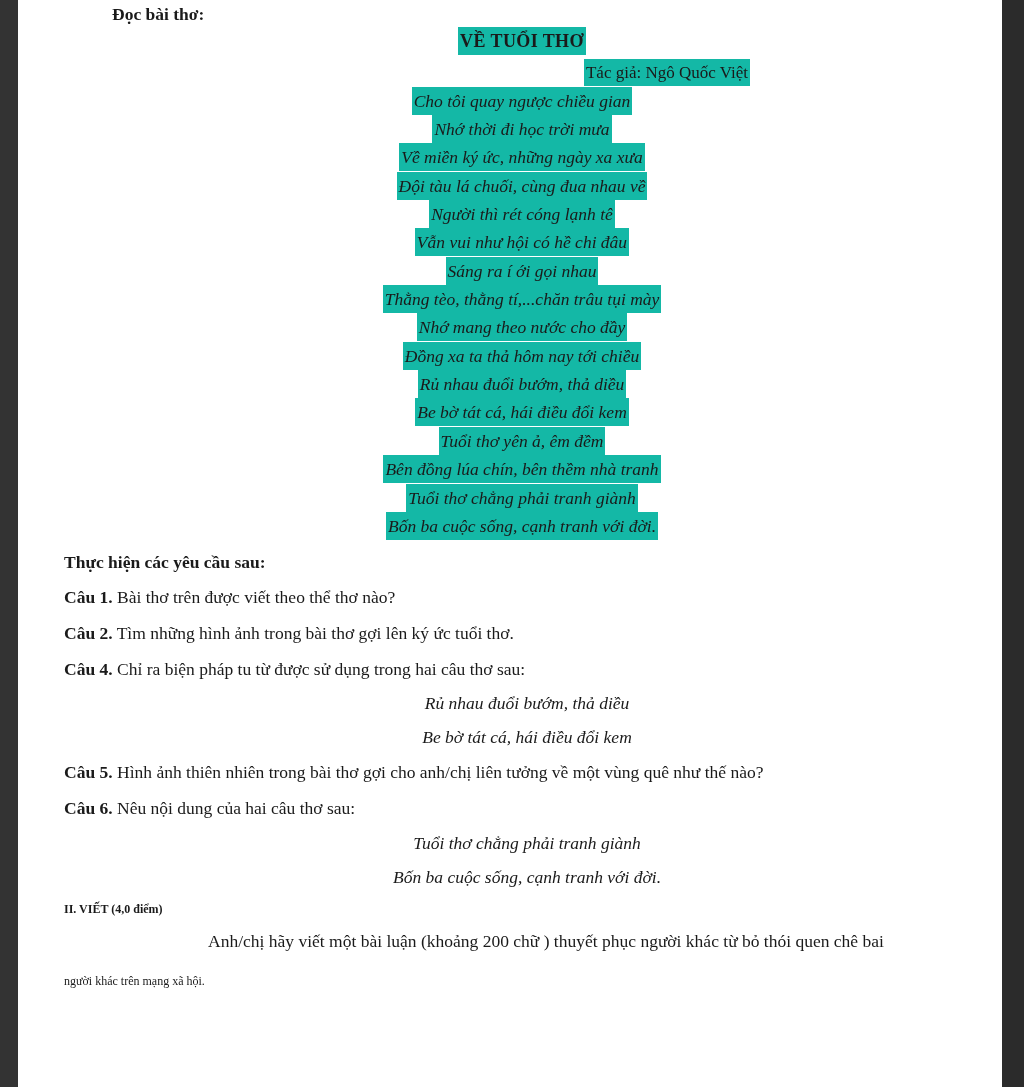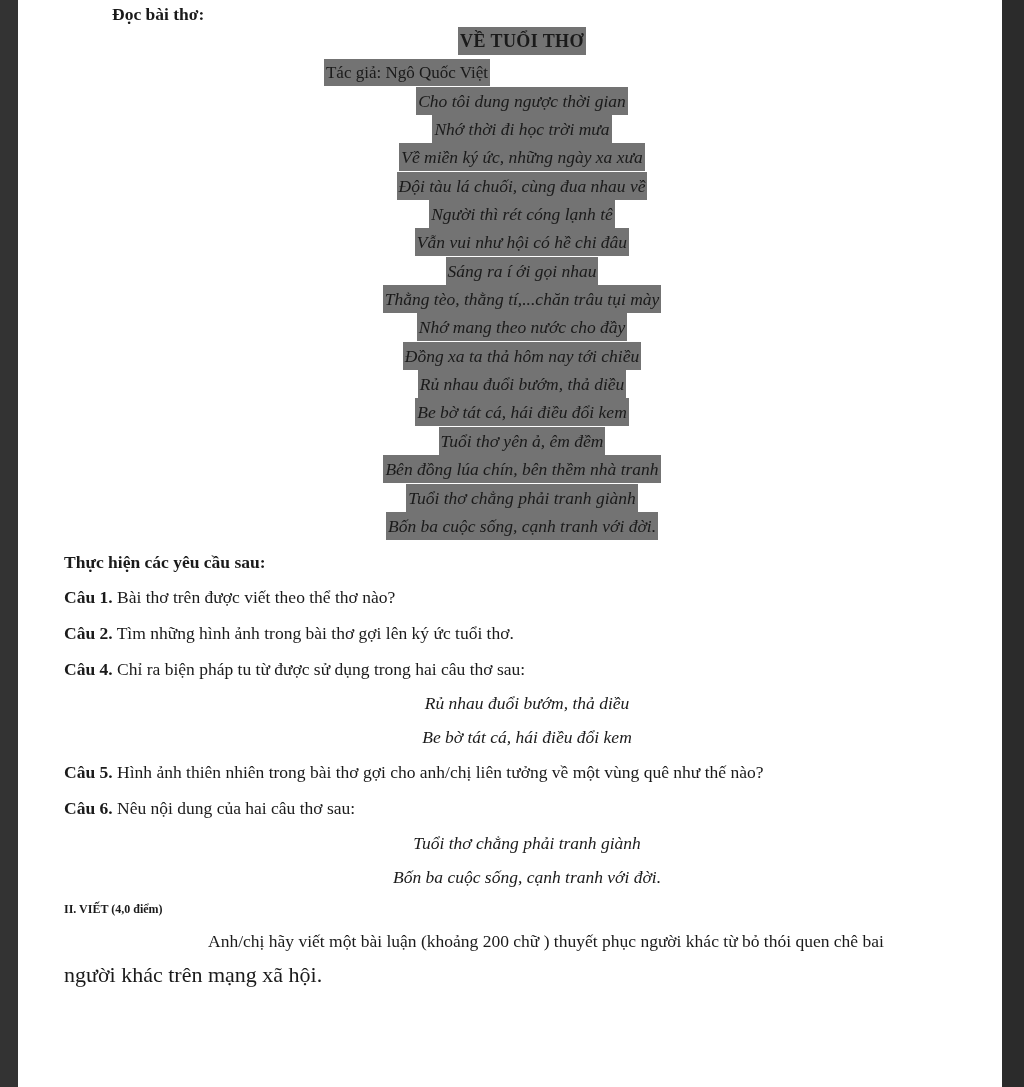--- a/index.html
+++ b/index.html
@@ -48,31 +48,32 @@
     margin: 0 auto;
     width: 100%;
   }
   .poem .line {
     font-style: italic;
     font-size: 17.5px;
     line-height: 1.62;
     white-space: nowrap;
   }
   .poem .line span.hl {
-    background: #737373;
+    background: #14b8a6;
     padding: 4px 2px;
   }
   .poem .title span.hl {
     font-style: normal;
     font-weight: bold;
     font-variant: small-caps;
     letter-spacing: .4px;
     font-size: 18px;
   }
   .poem .author {
+    text-align: right;
     padding-right: 230px;
   }
   .poem .author span.hl {
     font-style: normal;
     font-size: 17px;
   }
   .poem .title {
     text-align: center;
     margin-bottom: 2px;
   }
@@ -100,39 +101,39 @@
     margin-top: 14px;
   }
   .para {
     font-size: 17.5px;
     margin-top: 12px;
     line-height: 1.45;
     text-indent: 48px;
     text-align: center;
   }
   .para2 {
-    font-size: 22px;
-    margin-top: 5px;
+    font-size: 12px;
+    margin-top: 19px;
     line-height: 1.45;
   }
 </style>
 </head>
 <body>
 
 <div class="rail-left"></div>
 <div class="rail-right"></div>
 
 <div class="page">
 
   <div class="intro">Đọc bài thơ:</div>
 
   <div class="poem">
     <div class="line title"><span class="hl">VỀ TUỔI THƠ</span></div>
     <div class="line author"><span class="hl">Tác giả: Ngô Quốc Việt</span></div>
-    <div class="line"><span class="hl">Cho tôi dung ngược thời gian</span></div>
+    <div class="line"><span class="hl">Cho tôi quay ngược chiều gian</span></div>
     <div class="line"><span class="hl">Nhớ thời đi học trời mưa</span></div>
     <div class="line"><span class="hl">Về miền ký ức, những ngày xa xưa</span></div>
     <div class="line"><span class="hl">Đội tàu lá chuối, cùng đua nhau về</span></div>
     <div class="line"><span class="hl">Người thì rét cóng lạnh tê</span></div>
     <div class="line"><span class="hl">Vẫn vui như hội có hề chi đâu</span></div>
     <div class="line"><span class="hl">Sáng ra í ới gọi nhau</span></div>
     <div class="line"><span class="hl">Thằng tèo, thằng tí,...chăn trâu tụi mày</span></div>
     <div class="line"><span class="hl">Nhớ mang theo nước cho đầy</span></div>
     <div class="line"><span class="hl">Đồng xa ta thả hôm nay tới chiều</span></div>
     <div class="line"><span class="hl">Rủ nhau đuổi bướm, thả diều</span></div>

